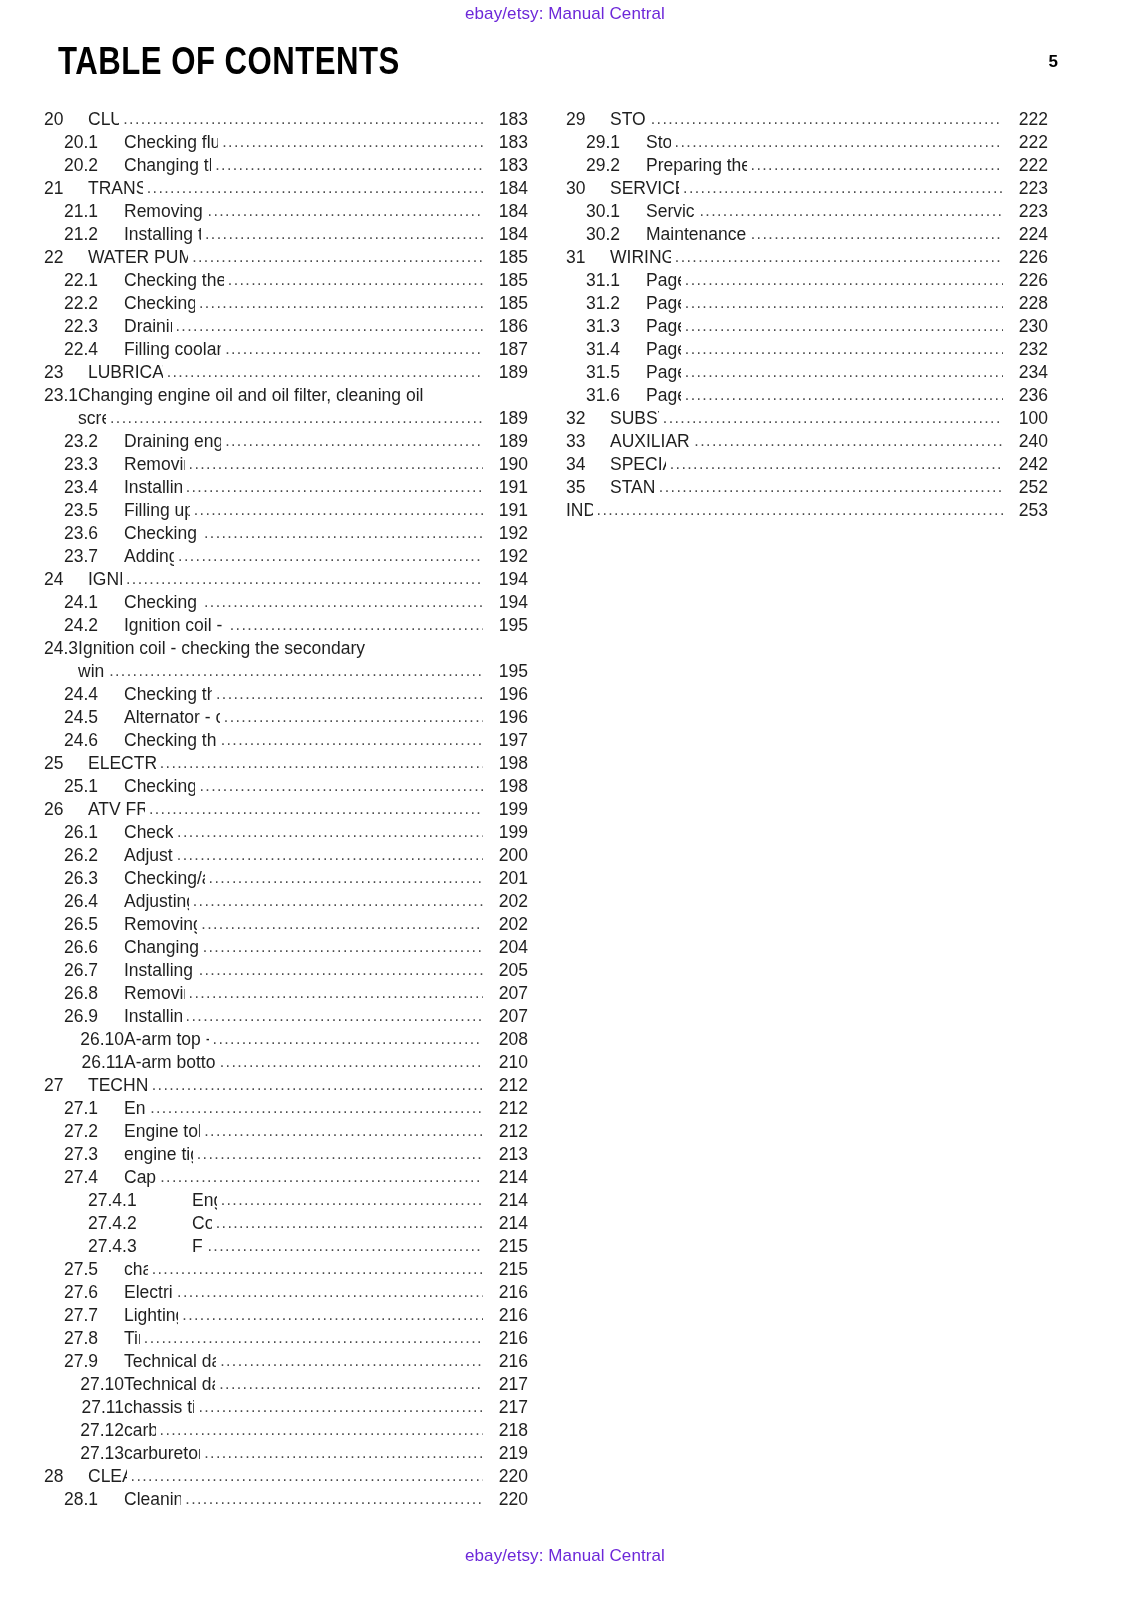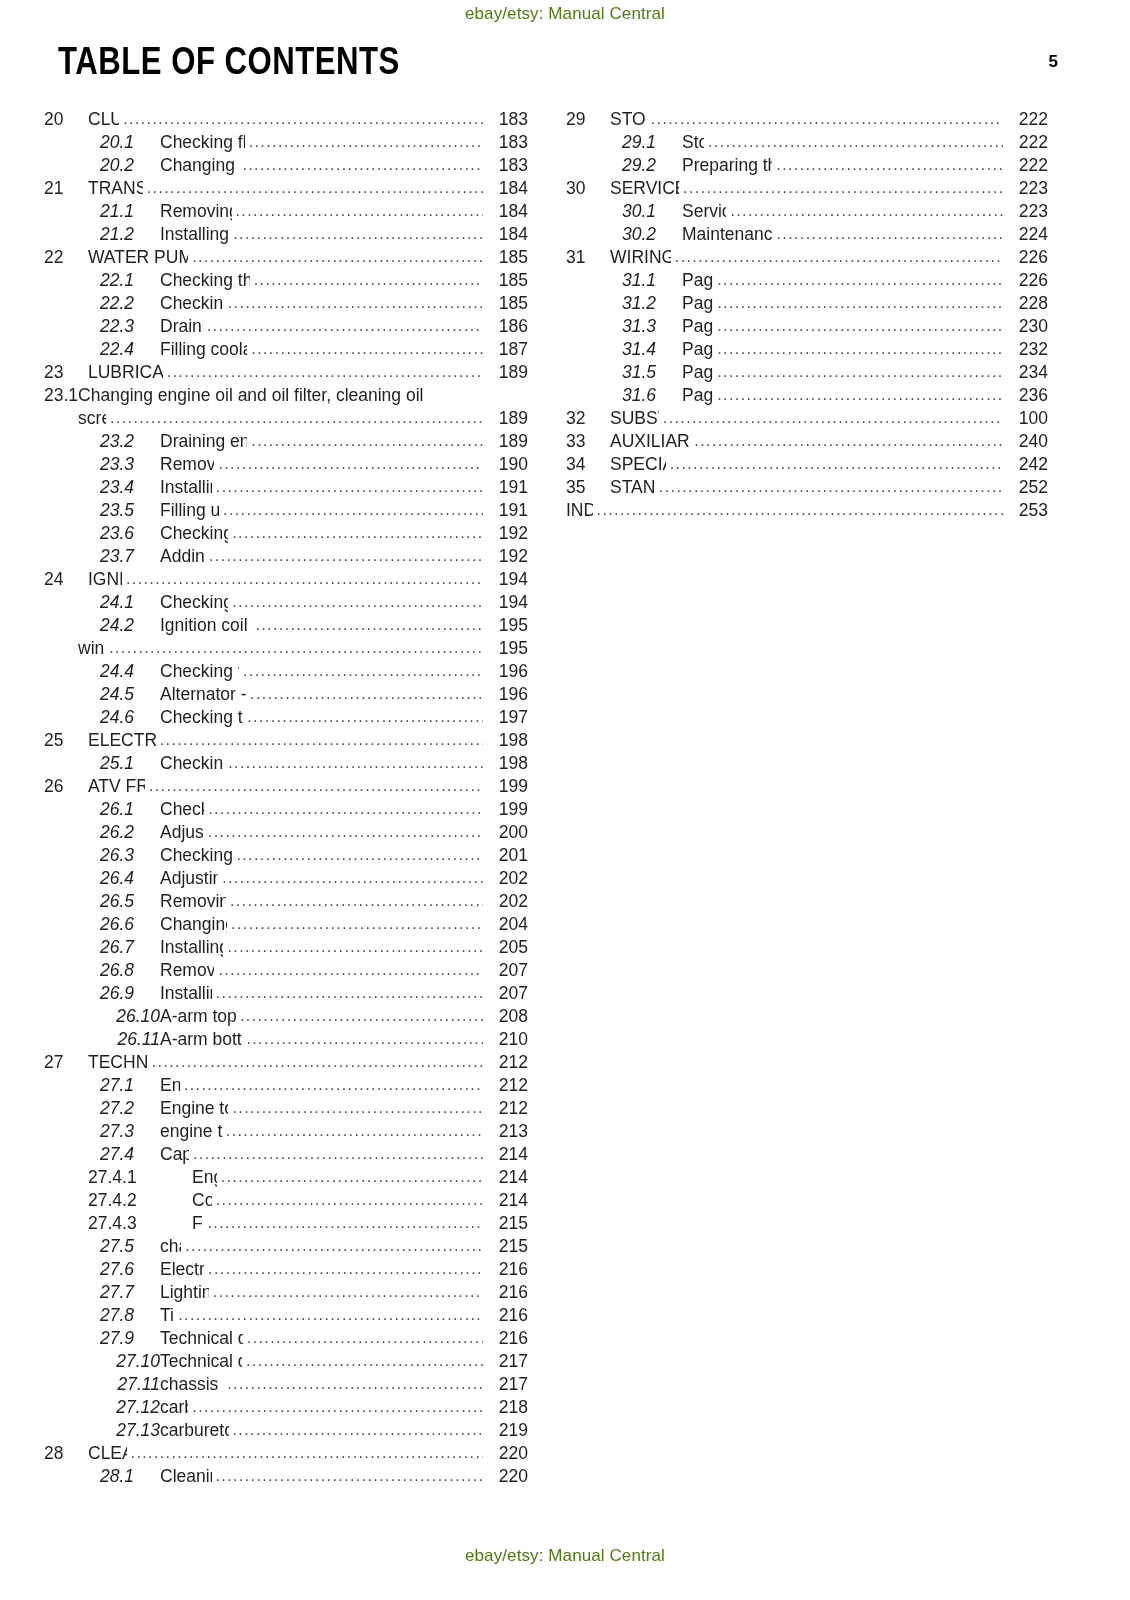--- a/index.html
+++ b/index.html
@@ -17,21 +17,21 @@
   }
 
   
   .run-head, .run-foot {
     position: absolute;
     left: 0;
     width: 1130px;
     text-align: center;
     font-family: "Liberation Sans", sans-serif;
     font-size: 17px;
-    color: #4d7c0f;
+    color: #6d28d9;
     letter-spacing: .1px;
   }
   .run-head { top: 4px; }
   .run-foot { top: 1546px; }
 
   
   .title-row {
     position: absolute;
     left: 58px;
     top: 40px;
@@ -86,21 +86,21 @@
     white-space: nowrap;
   }
   .entry .num {
     flex: 0 0 auto;
     text-align: left;
   }
   
   .lvl1 > .num   { width: 44px; }
   .lvl1 > .body  { padding-left: 0; }
   
-  .lvl2 > .num   { width: 44px; margin-left: 56px; font-style: italic; }
+  .lvl2 > .num   { width: 44px; margin-left: 20px; }
   .lvl2 > .body  { padding-left: 16px; }
   
   .lvl2.wide > .num  { width: 60px; text-align: right; }
   .lvl2.wide > .body { padding-left: 0; }
   
   .lvl3 > .num   { width: 44px; margin-left: 44px; }
   .lvl3 > .body  { padding-left: 60px; }
   
   .lvl0 > .num   { width: 0; }
   .lvl0 > .body  { padding-left: 0; }
@@ -353,20 +353,26 @@
       <div class="entry lvl2">
         <span class="num">24.2</span>
         <span class="body">
           <span class="label">Ignition coil - checking the primary winding</span>
           <span class="gap"></span>
           <span class="leader">............................................................................................................................................</span>
           <span class="page">195</span>
         </span>
       </div>
       <div class="entry lvl2 wrap">
+        <div class="wrap-row first-line">
+          <span class="num">24.3</span>
+          <span class="body">
+            <span class="label">Ignition coil - checking the secondary</span>
+          </span>
+        </div>
         <div class="wrap-row cont">
           <span class="num">24.3</span>
           <span class="body">
             <span class="label">winding</span>
             <span class="gap"></span>
             <span class="leader">............................................................................................................................................</span>
             <span class="page">195</span>
           </span>
         </div>
       </div>

